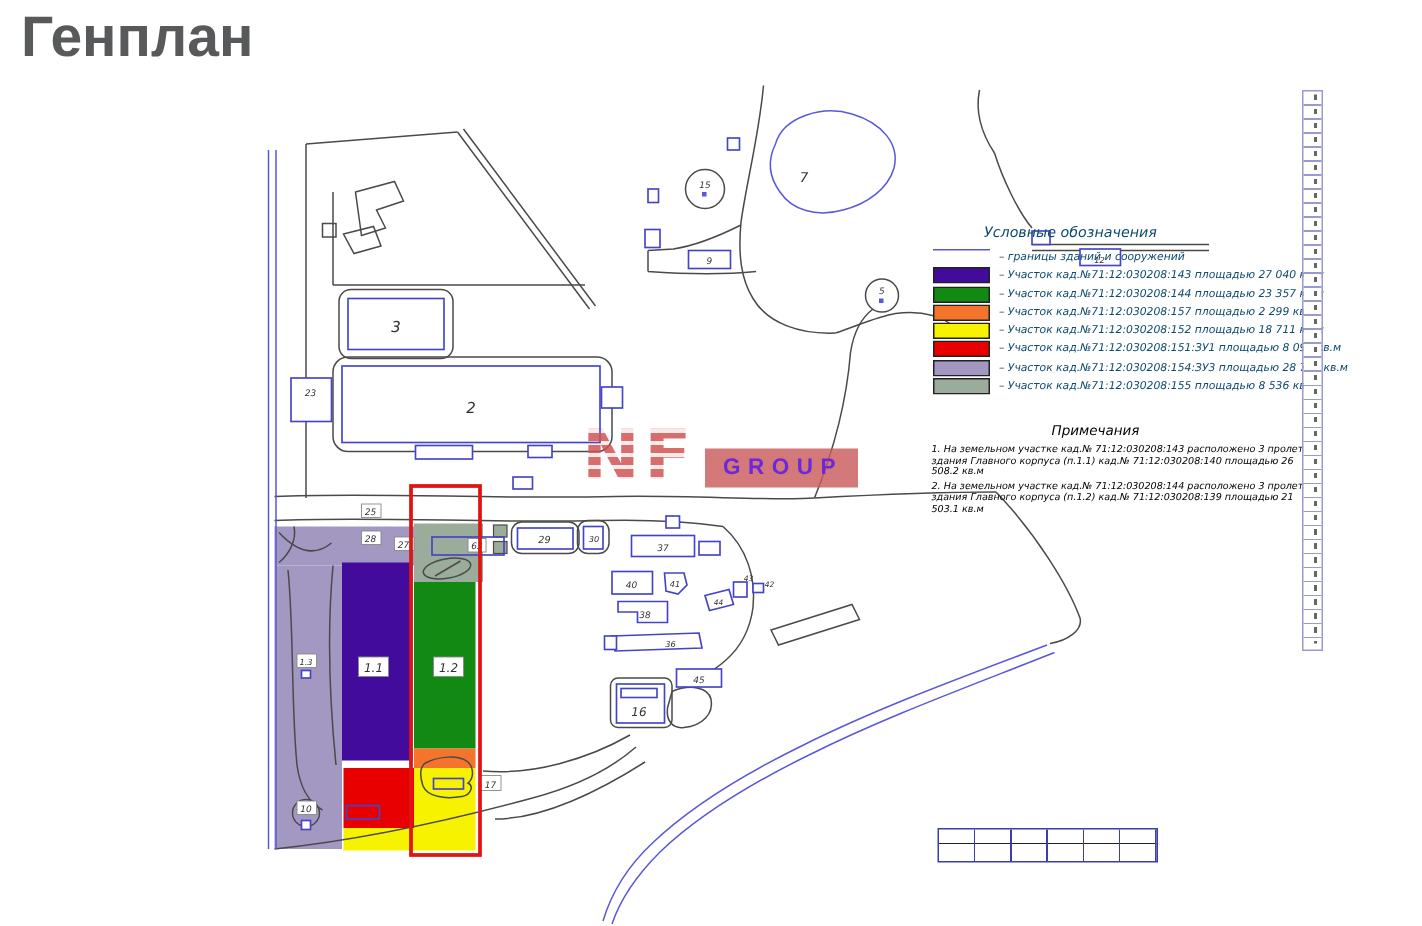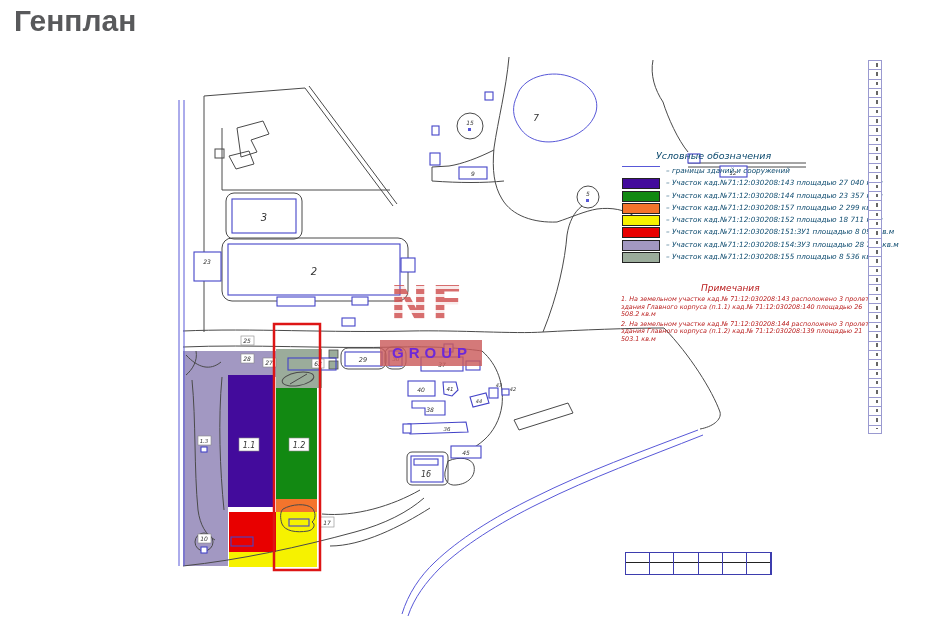--- a/index.html
+++ b/index.html
@@ -1,35 +1,35 @@
 <!DOCTYPE html>
 <html><head>
 <meta charset="utf-8">
 <style>
   html,body{margin:0;padding:0;background:#fff;}
   .canvas{position:relative;width:948px;height:617px;background:#fff;overflow:hidden;
           font-family:"DejaVu Sans",sans-serif;}
   .page-title{position:absolute;left:14px;top:4px;margin:0;
-          font-family:"Liberation Sans",sans-serif;font-weight:bold;font-size:30px;color:#58595b;}
+          font-family:"Liberation Sans",sans-serif;font-weight:bold;font-size:38px;color:#58595b;}
   svg.plan{position:absolute;left:0;top:0;}
   svg text{font-family:"DejaVu Sans",sans-serif;font-style:italic;fill:#333;}
   
   .legend{position:absolute;left:622px;top:150px;width:250px;color:#0c4a6e;font-style:italic;}
   .legend-title{font-size:9.5px;margin:0 0 5px 34px;}
   .legend-row{display:flex;align-items:flex-start;height:12.3px;}
   .lg-line{width:38px;flex:0 0 38px;}
   .lg-line div{height:0;border-top:1px solid;}
   .legend-row .lab{font-size:7.2px;margin-left:6px;white-space:nowrap;}
   .legend-row svg{flex:0 0 38px;}
   
-  .notes{position:absolute;left:621px;top:283px;width:256px;color:#b91c1c;font-style:italic;}
+  .notes{position:absolute;left:621px;top:283px;width:256px;color:#000000;font-style:italic;}
   .notes-title{font-size:9px;margin:0 0 3px 80px;}
   .notes p{font-size:6.4px;line-height:7.6px;margin:0 0 2px 0;}
   
-  .wm{position:absolute;left:374px;top:281px;display:flex;align-items:center;pointer-events:none;flex-direction:column;}
+  .wm{position:absolute;left:388px;top:281px;display:flex;align-items:flex-end;pointer-events:none;}
   .wm-nf{font-family:"DejaVu Sans",sans-serif;font-weight:900;font-size:46px;line-height:44px;letter-spacing:3px;
          background:repeating-linear-gradient(to bottom,rgba(208,84,84,.85) 0 5px,rgba(208,84,84,.12) 5px 8px);
          -webkit-background-clip:text;background-clip:text;color:transparent;}
   .wm-group{margin-left:6px;margin-top:15px;background:rgba(203,92,92,.82);color:#6d28d9;
          font-family:"Liberation Sans",sans-serif;font-weight:bold;font-size:15px;letter-spacing:5px;
          padding:4px 10px 5px 12px;}
   
   .coord-strip{position:absolute;left:868px;top:60px;width:12px;height:372px;
          border:1px solid #9a9ad0;
          background:repeating-linear-gradient(to bottom,#fff 0 8.35px,#9a9ad0 8.35px 9.35px);}

